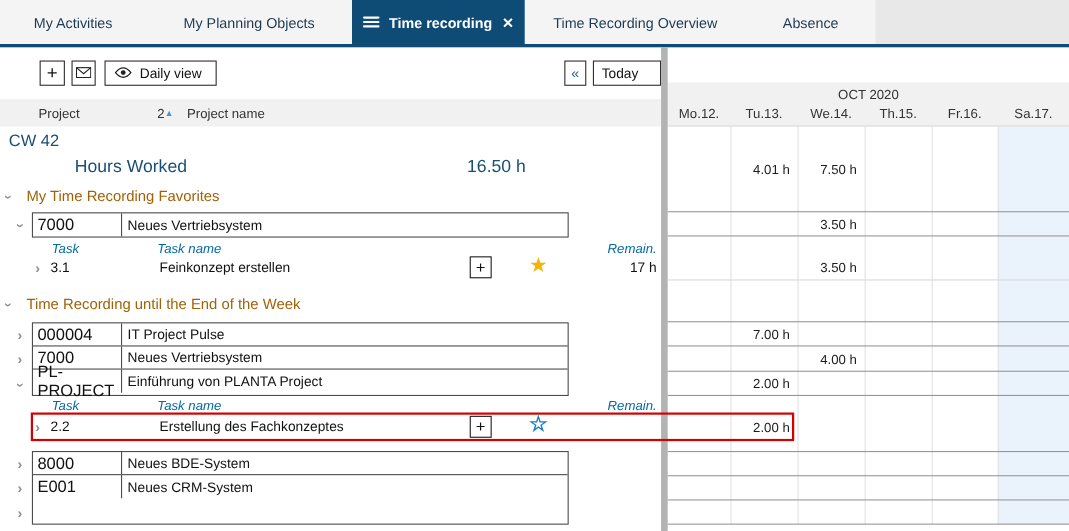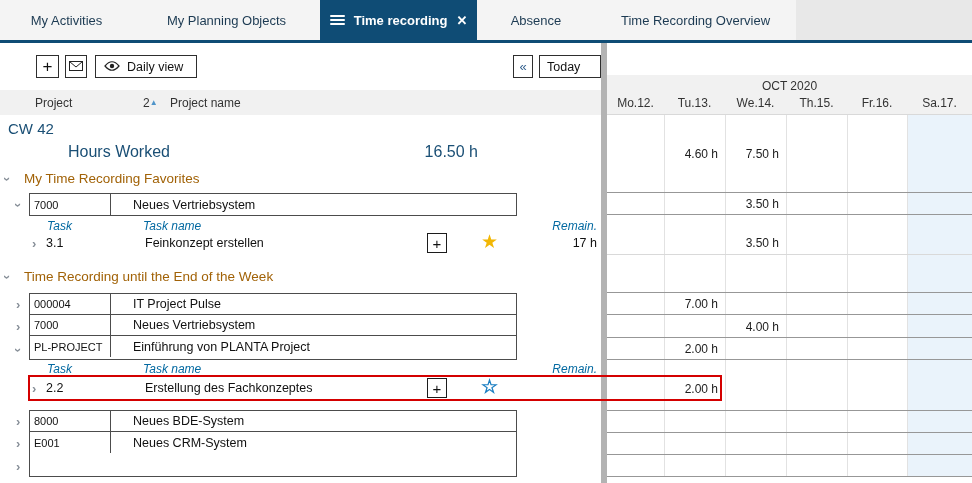--- a/index.html
+++ b/index.html
@@ -51,22 +51,22 @@
   .cw{left:8px;top:120px;font-size:15px;color:#1a4f75;}
   .hours-label{left:68px;top:143px;font-size:16px;color:#1a4f75;}
   .hours-total{left:398px;top:143px;width:80px;text-align:right;font-size:16px;color:#1a4f75;}
   .sec-title{font-size:13.5px;color:#a16207;}
   .chev{display:inline-block;color:#878f98;font-size:13px;font-weight:bold;transform-origin:50% 55%;line-height:1;}
   .chev.open{transform:rotate(90deg);}
   .pbox{left:29px;width:488px;border:1px solid #4c4c4c;background:#fff;}
   .prow{display:flex;height:21px;align-items:center;border-bottom:1px solid #4c4c4c;}
   .prow:last-child{border-bottom:none;}
   .cell-id{width:81px;height:100%;border-right:1px solid #4c4c4c;display:flex;align-items:center;
-           padding-left:4px;font-size:11px;color:#111;}
-  .cell-name{flex:1;display:flex;align-items:center;padding-left:5px;font-size:12.5px;color:#111;margin-left:17px;}
+           padding-left:4px;font-size:15px;color:#111;}
+  .cell-name{flex:1;display:flex;align-items:center;padding-left:5px;font-size:12.5px;color:#111;}
   .theader{font-size:12px;color:#0369a1;font-style:italic;}
   .trtext{font-size:12.5px;color:#111;}
   .remain{width:80px;text-align:right;}
   .plusbox{width:20px;height:20px;border:1.5px solid #1c1c1c;display:flex;align-items:center;
            justify-content:center;font-size:15px;color:#111;background:#fff;}
   .star-filled{font-size:19px;color:#f2b705;line-height:1;}
   .star-outline{font-size:19px;color:#1a7ec2;font-weight:bold;line-height:1;}
   .redbox{left:28px;top:375px;width:694px;height:26px;border:2px solid #d40000;z-index:10;}
 </style>
 </head>
@@ -79,22 +79,22 @@
     <div class="tab t2">My Planning Objects</div>
     <div class="tab active">
       <span class="burger">
           <i></i>
           <i></i>
           <i></i>
         </span>
       <span>Time recording</span>
       <span class="closex">✕</span>
     </div>
+    <div class="tab t4">Time Recording Overview</div>
     <div class="tab t5">Absence</div>
-    <div class="tab t4">Time Recording Overview</div>
     <div class="tabfill"></div>
   </div>
   <div class="abs tab-underline"></div>
 
   <div class="abs tbtn btn-plus">+</div>
   <div class="abs tbtn btn-mail">
     <span>
       <svg width="14" height="10" viewBox="0 0 14 10">
           <rect x="0.5" y="0.5" width="13" height="9" fill="none" stroke="#222"></rect>
           <path d="M0.5 0.5 L7 6 L13.5 0.5" fill="none" stroke="#222"></path>
@@ -215,21 +215,21 @@
     <div class="prow">
       <div class="cell-id">8000</div>
       <div class="cell-name">Neues BDE-System</div>
     </div>
     <div class="prow">
       <div class="cell-id">E001</div>
       <div class="cell-name">Neues CRM-System</div>
     </div>
   </div>
 
-  <div class="abs calval col-tu" style="top:147px;">4.60 h</div>
+  <div class="abs calval col-tu" style="top:147px;">4.01 h</div>
   <div class="abs calval col-we" style="top:147px;">7.50 h</div>
   <div class="abs calval col-we" style="top:197px;">3.50 h</div>
   <div class="abs calval col-we" style="top:236px;">3.50 h</div>
   <div class="abs calval col-tu" style="top:297px;">7.00 h</div>
   <div class="abs calval col-we" style="top:320px;">4.00 h</div>
   <div class="abs calval col-tu" style="top:342px;">2.00 h</div>
   <div class="abs calval col-tu" style="top:382px;z-index:11;">2.00 h</div>
 
 </div>
 

